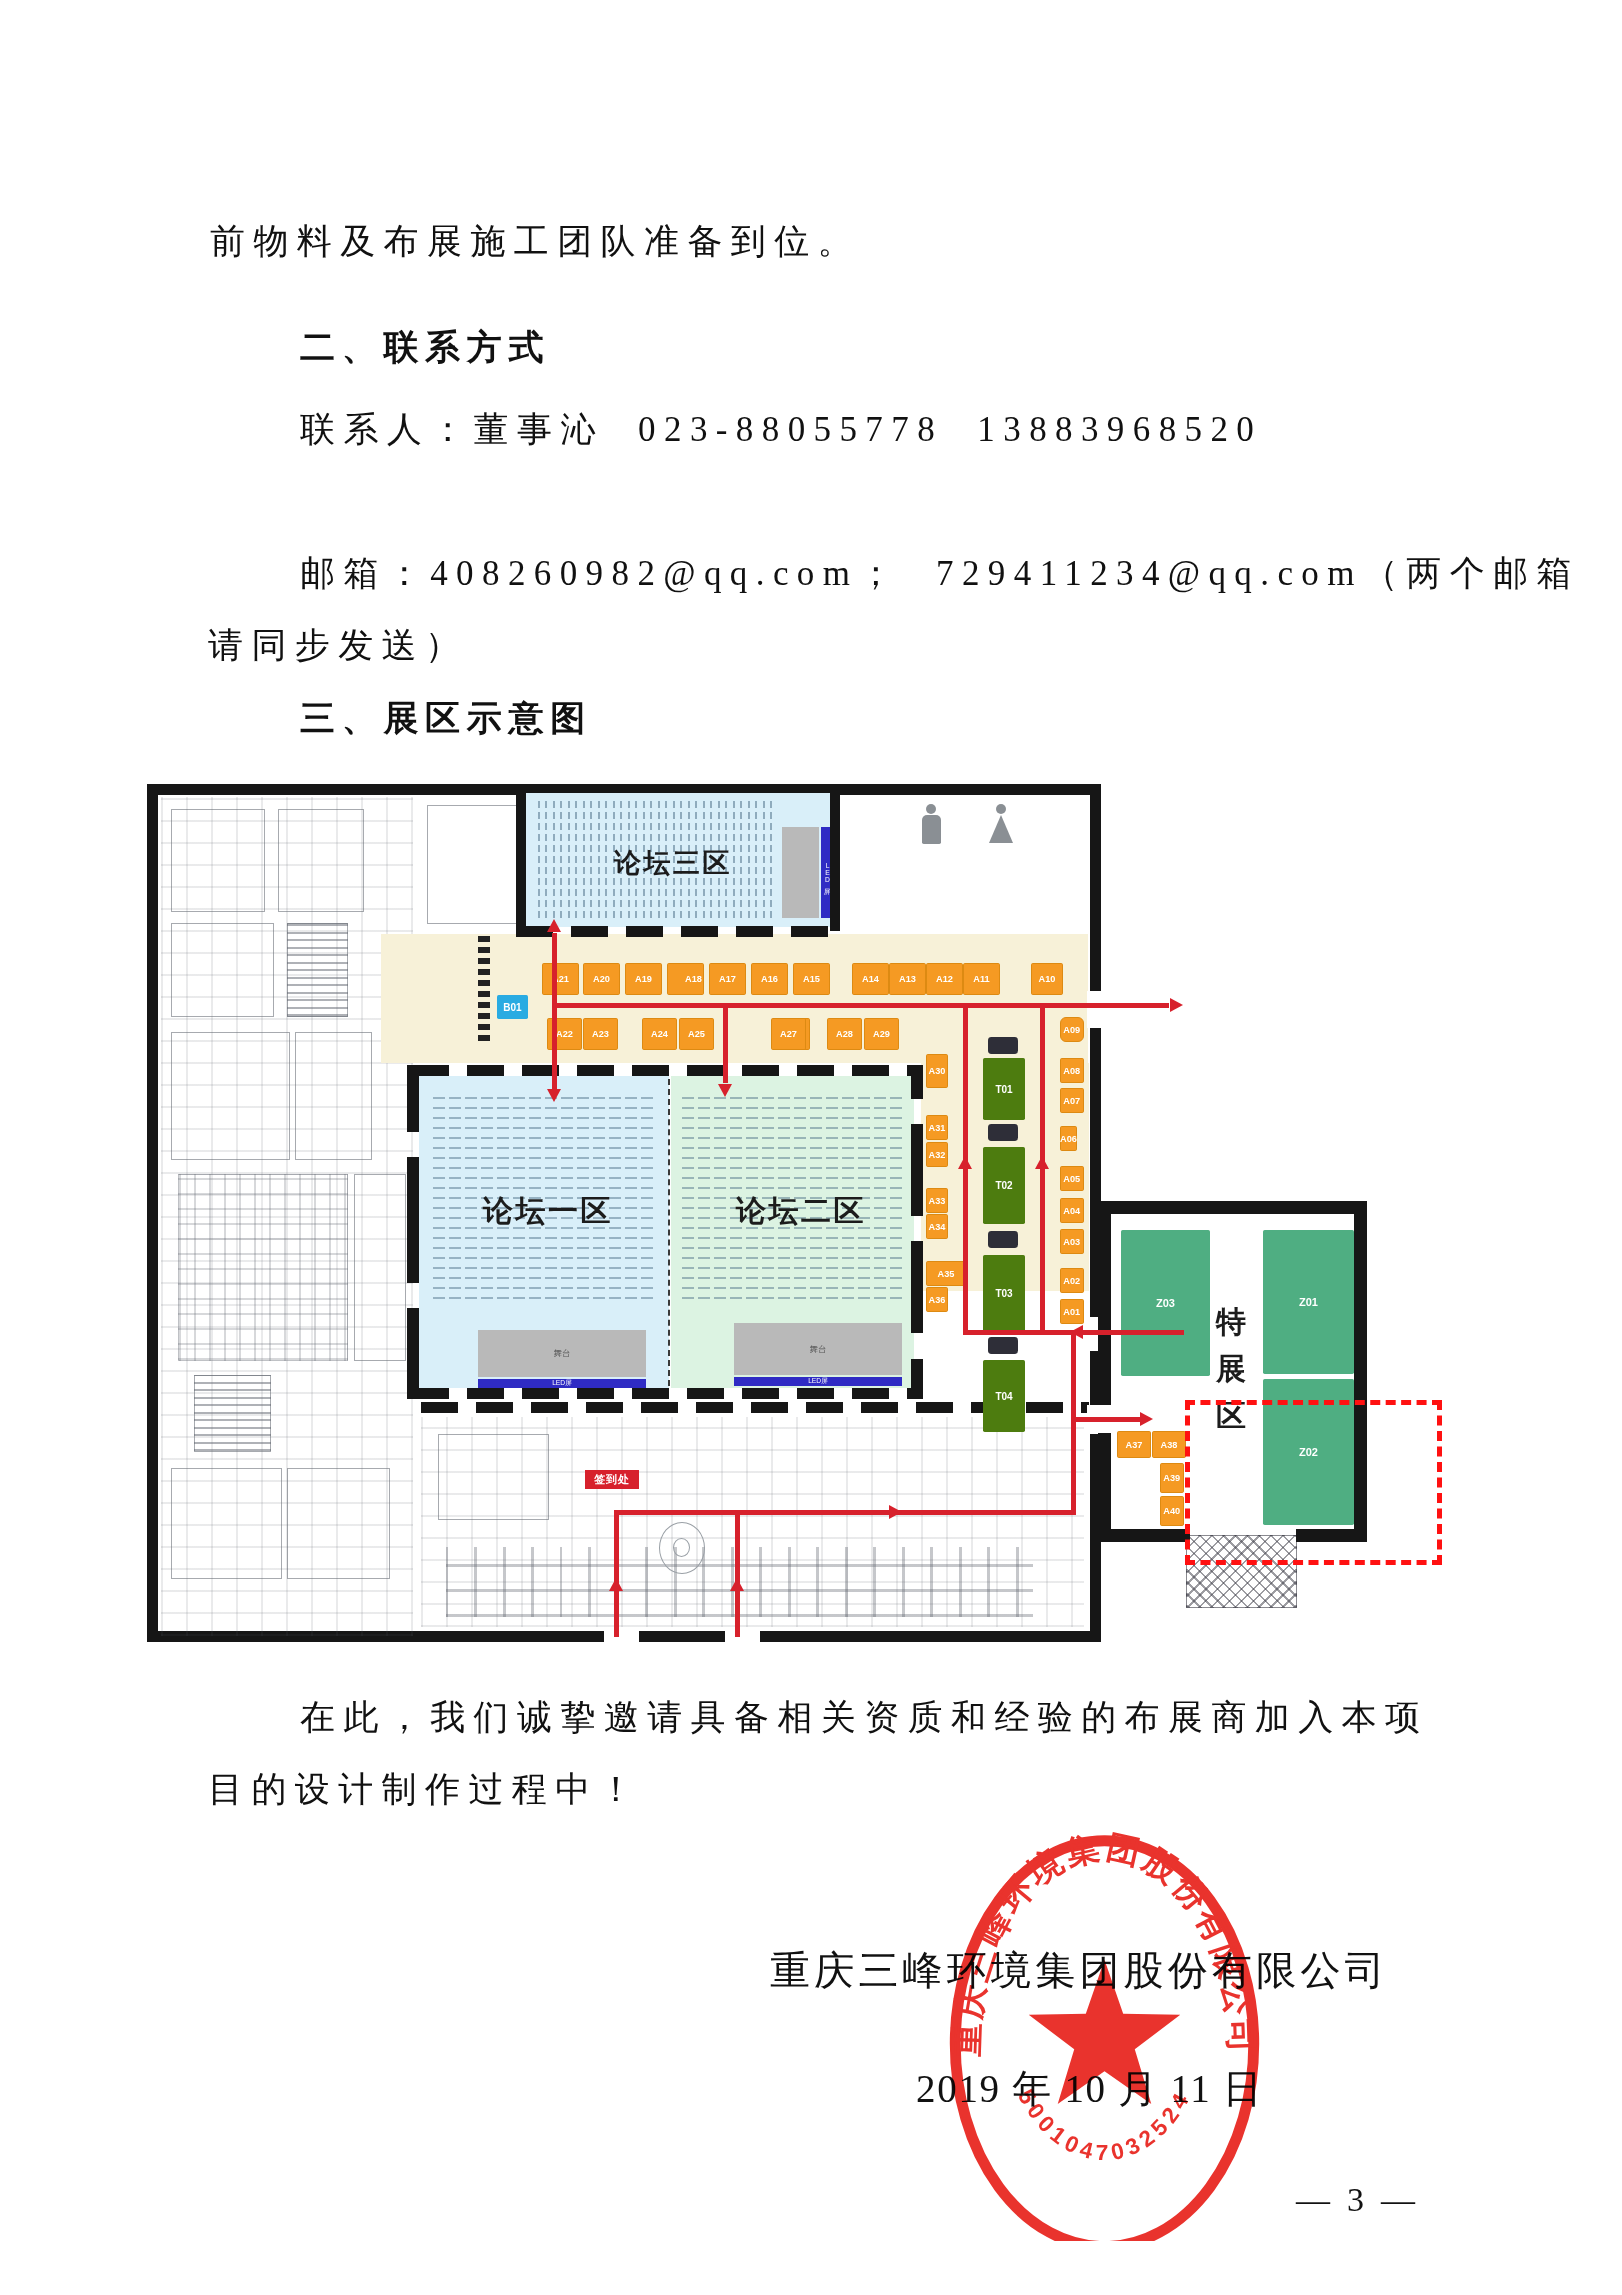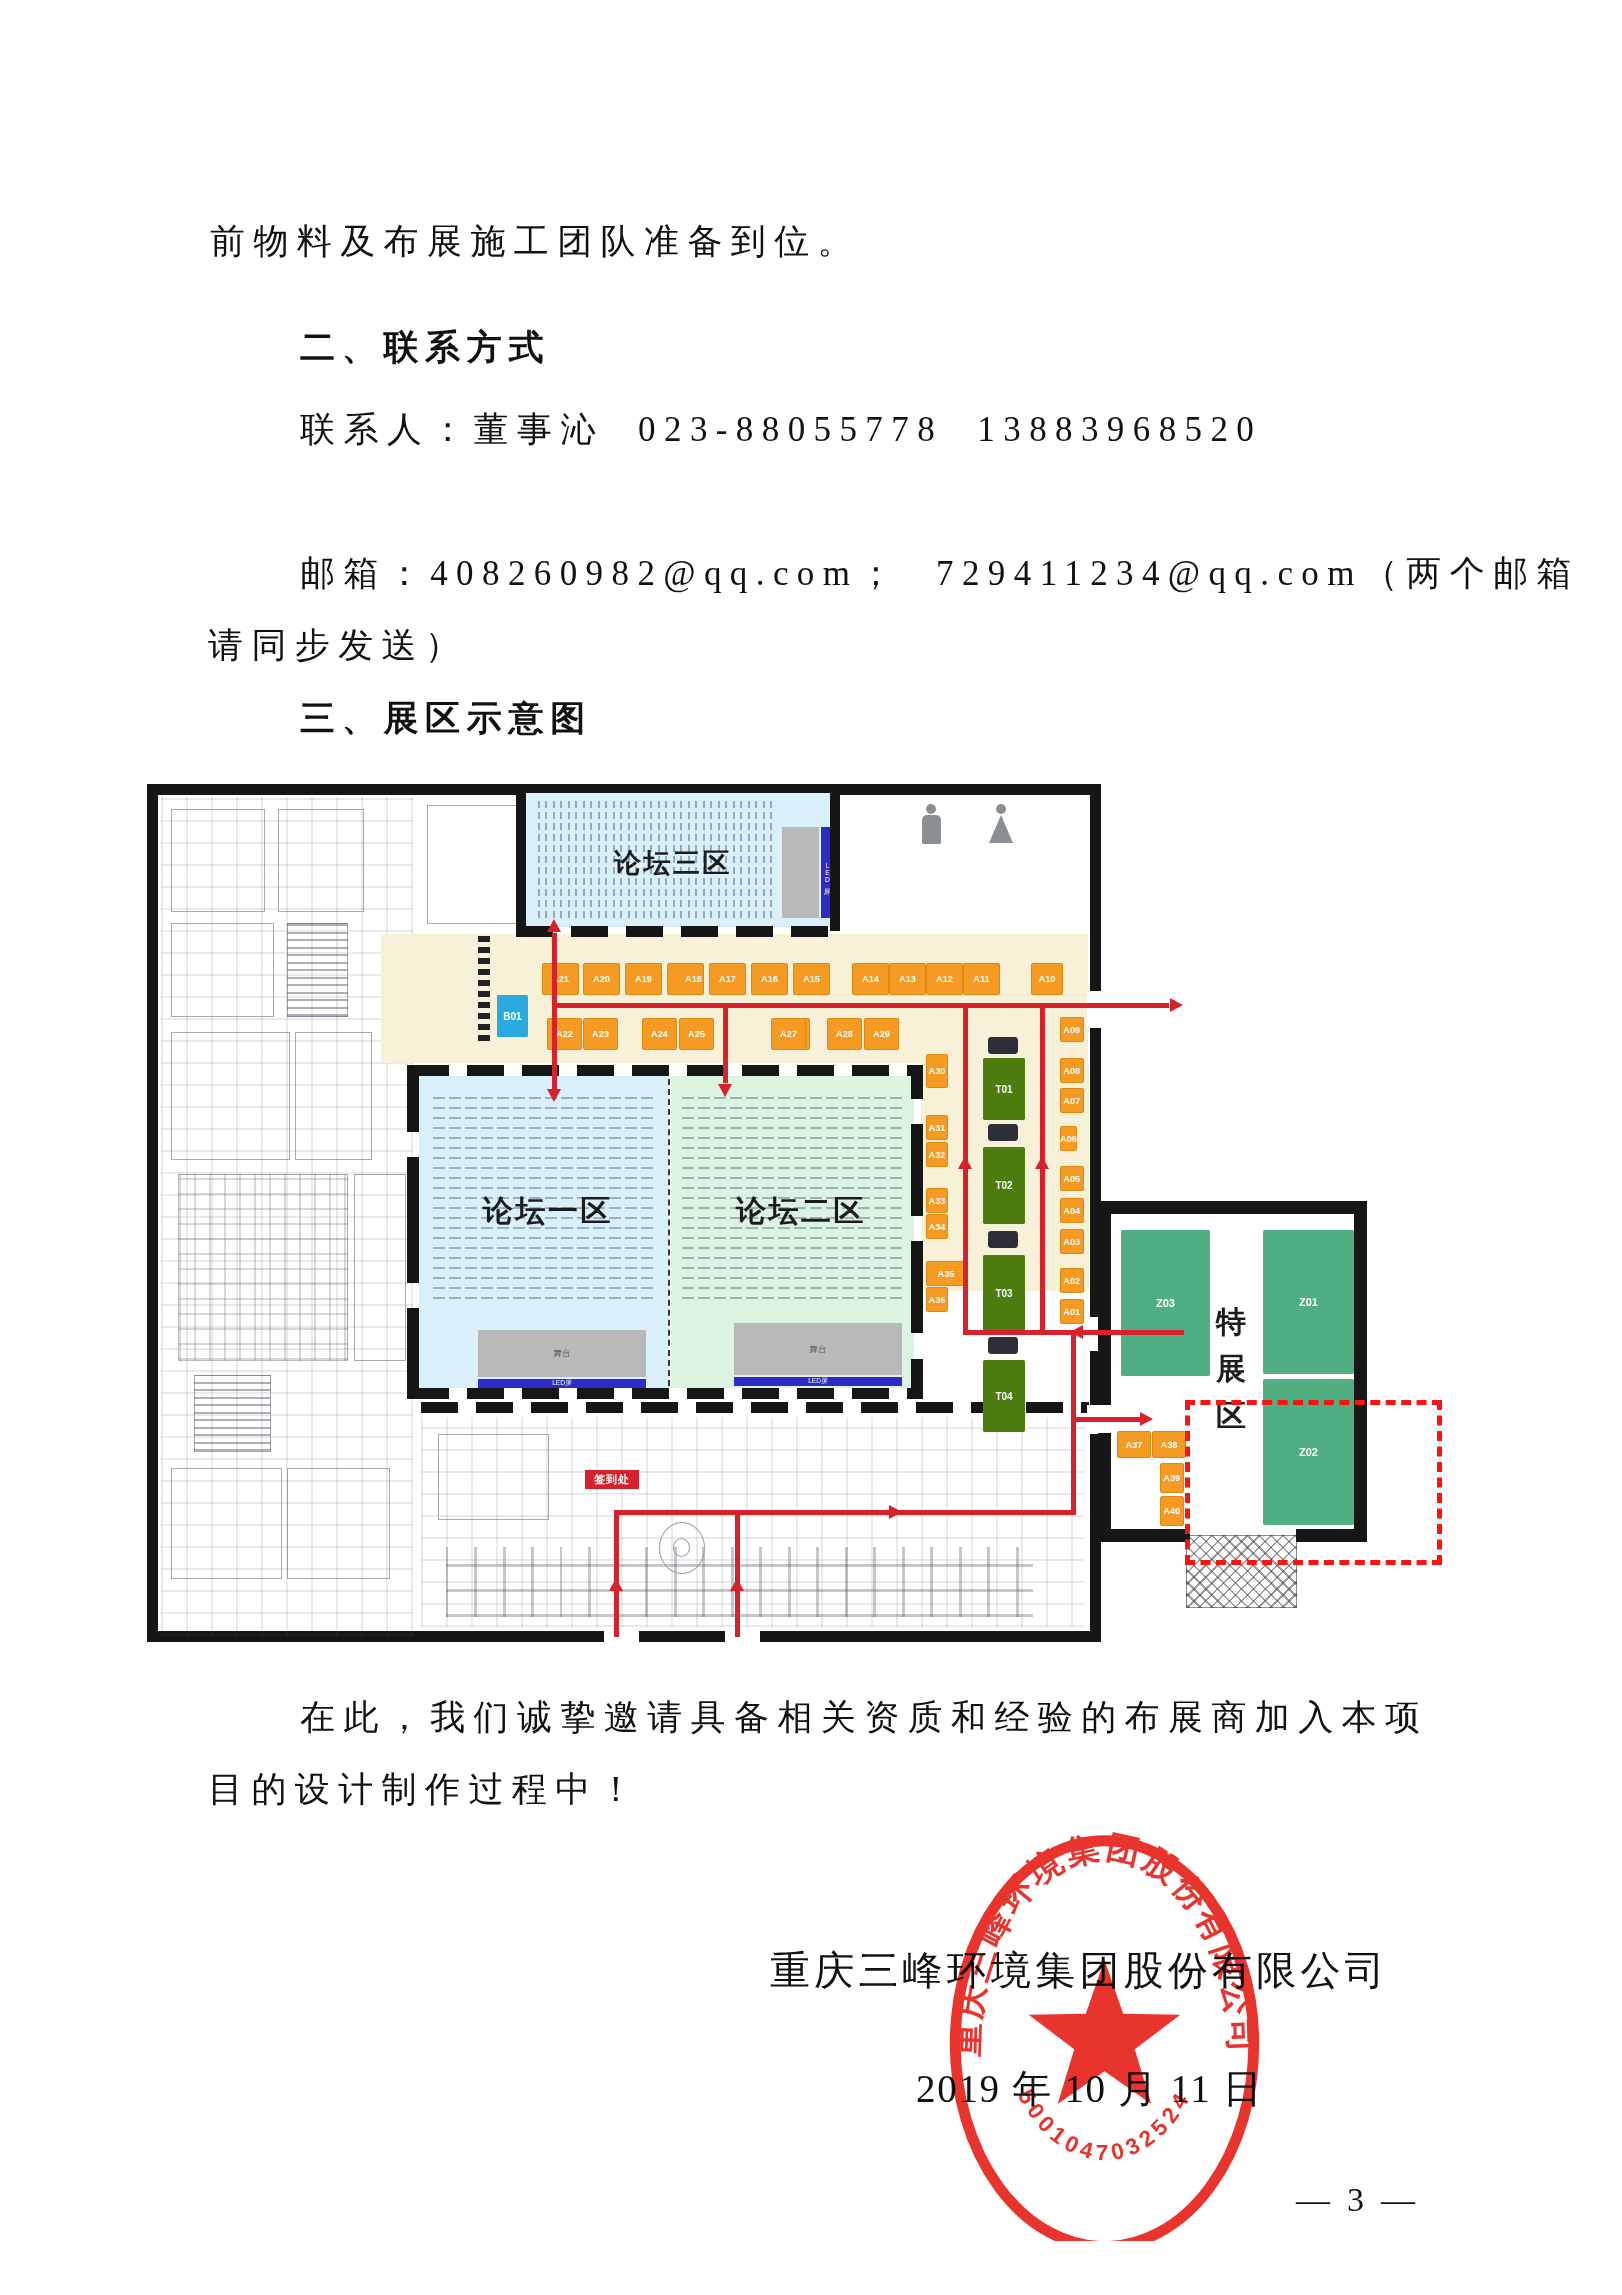--- a/index.html
+++ b/index.html
@@ -221,34 +221,34 @@
       <div class="booth a" style="left: 627px; top: 238px; width: 35px; height: 32px;">A27</div>
       <div class="booth a" style="left: 683px; top: 238px; width: 35px; height: 32px;">A28</div>
       <div class="booth a" style="left: 720px; top: 238px; width: 35px; height: 32px;">A29</div>
       <div class="booth a" style="left: 782px; top: 274px; width: 22px; height: 34px;">A30</div>
       <div class="booth a" style="left: 782px; top: 335px; width: 22px; height: 25px;">A31</div>
       <div class="booth a" style="left: 782px; top: 362px; width: 22px; height: 25px;">A32</div>
       <div class="booth a" style="left: 782px; top: 408px; width: 22px; height: 25px;">A33</div>
       <div class="booth a" style="left: 782px; top: 434px; width: 22px; height: 25px;">A34</div>
       <div class="booth a" style="left: 782px; top: 481px; width: 40px; height: 25px;">A35</div>
       <div class="booth a" style="left: 782px; top: 507px; width: 22px; height: 25px;">A36</div>
-      <div class="booth a" style="left: 916px; top: 237px; width: 23.5px; height: 25px;">A09</div>
+      <div class="booth a" style="left: 916px; top: 237px; width: 23.5px; height: 25px; border-radius: 6px;">A09</div>
       <div class="booth a" style="left: 916px; top: 278px; width: 23.5px; height: 25px;">A08</div>
       <div class="booth a" style="left: 916px; top: 308px; width: 23.5px; height: 25px;">A07</div>
       <div class="booth a" style="left: 916px; top: 346px; width: 17px; height: 25px;">A06</div>
       <div class="booth a" style="left: 916px; top: 386px; width: 23.5px; height: 25px;">A05</div>
       <div class="booth a" style="left: 916px; top: 418px; width: 23.5px; height: 25px;">A04</div>
       <div class="booth a" style="left: 916px; top: 449px; width: 23.5px; height: 25px;">A03</div>
       <div class="booth a" style="left: 916px; top: 488px; width: 23.5px; height: 25px;">A02</div>
       <div class="booth a" style="left: 916px; top: 519px; width: 23.5px; height: 25px;">A01</div>
       <div class="booth a" style="left: 973px; top: 651px; width: 34px; height: 27px;">A37</div>
       <div class="booth a" style="left: 1008px; top: 651px; width: 34px; height: 27px;">A38</div>
       <div class="booth a" style="left: 1016px; top: 683px; width: 23.5px; height: 30px;">A39</div>
       <div class="booth a" style="left: 1016px; top: 716px; width: 23.5px; height: 30px;">A40</div>
-      <div class="booth b" style="left: 353px; top: 215px; width: 31px; height: 42px;">B01</div>
+      <div class="booth b" style="left: 353px; top: 215px; width: 31px; height: 24px;">B01</div>
       <div class="booth t" style="left: 839px; top: 278px; width: 42px; height: 62px;">T01</div>
       <div class="booth t" style="left: 839px; top: 367px; width: 42px; height: 77px;">T02</div>
       <div class="booth t" style="left: 839px; top: 475px; width: 42px; height: 77px;">T03</div>
       <div class="booth t" style="left: 839px; top: 580px; width: 42px; height: 72px;">T04</div>
       <div class="booth z" style="left: 977px; top: 450px; width: 89px; height: 146px;">Z03</div>
       <div class="booth z" style="left: 1119px; top: 450px; width: 91px; height: 144px;">Z01</div>
       <div class="booth z" style="left: 1119px; top: 599px; width: 91px; height: 146px;">Z02</div>
       <div class="booth tbl" style="left: 844px; top: 257px; width: 30px; height: 17px;"></div>
       <div class="booth tbl" style="left: 844px; top: 344px; width: 30px; height: 17px;"></div>
       <div class="booth tbl" style="left: 844px; top: 451px; width: 30px; height: 17px;"></div>

